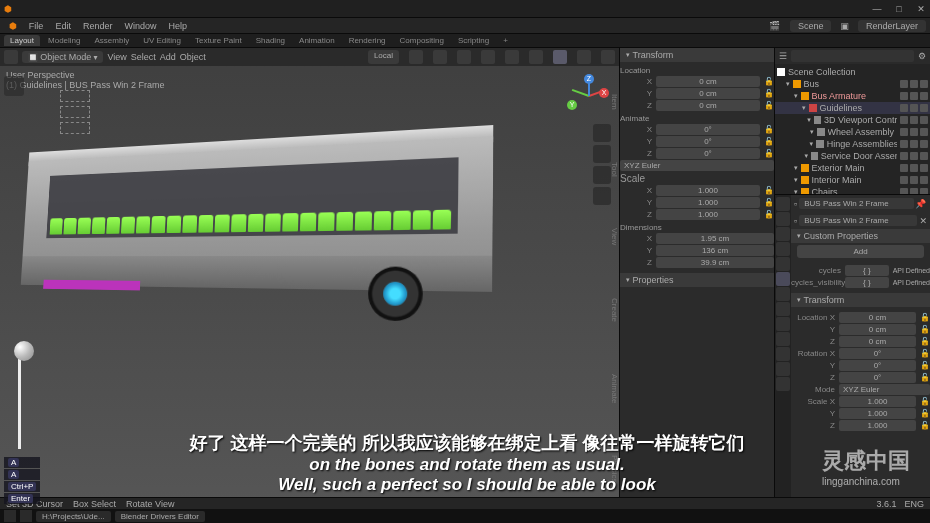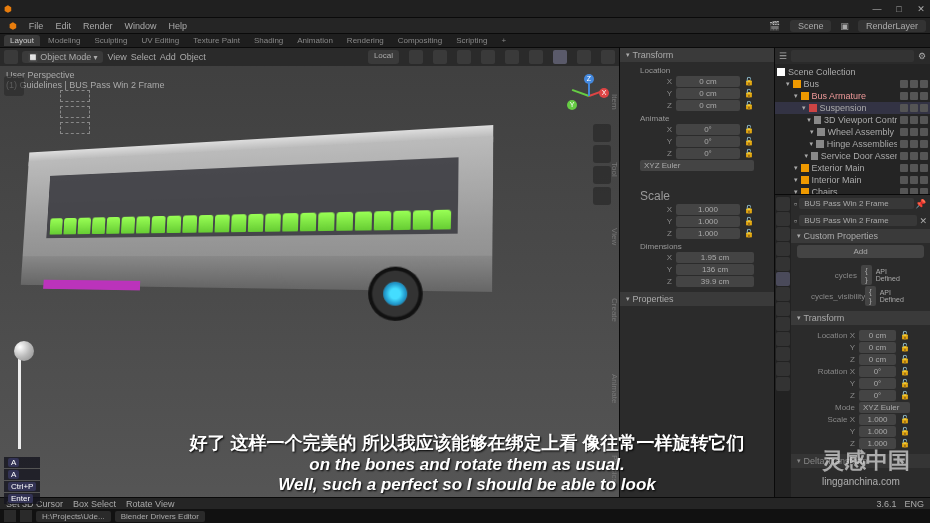--- a/index.html
+++ b/index.html
@@ -38,21 +38,21 @@
 .bus-floor{position:absolute;bottom:-4px;left:30px;width:120px;height:10px;background:#b3b}
 .wheel{position:absolute;width:50px;height:50px;border-radius:50%;background:radial-gradient(circle,#c33 28%,#333 32%,#333 58%,#111 62%);bottom:-28px;right:60px}
 .wheel .hub{position:absolute;inset:14px;border-radius:50%;background:radial-gradient(circle,#4df 30%,#29c 60%,#067 100%)}
 .sphere{position:absolute;bottom:50px;left:-10px;width:20px;height:20px;border-radius:50%;background:radial-gradient(circle at 30% 30%,#fff,#bbb,#888)}
 .pole{position:absolute;bottom:-40px;left:-2px;width:3px;height:90px;background:#eee}
 .empty-axes{position:absolute;top:42px;left:60px;width:50px;height:40px;z-index:3}
 .empty-axes .box{border:1px dashed #888;width:30px;height:12px;margin-bottom:4px}
 .sidepanel{width:155px;background:#2b2b2b;border-right:1px solid #0a0a0a;display:flex;flex-direction:column;overflow:hidden}
 .panel-hdr{background:#3a3a3a;padding:2px 6px;font-size:9px;cursor:pointer;display:flex;align-items:center}
 .panel-hdr::before{content:"▾ ";font-size:7px;margin-right:3px}
-.panel-body{padding:4px 20px}
+.panel-body{padding:4px 0}
 .prop-row{display:flex;align-items:center;margin:1px 0;gap:4px}
 .prop-row .lbl{width:32px;font-size:8px;color:#888;text-align:right}
 .prop-row .val{flex:1;background:#444;padding:1px 4px;text-align:center;font-size:8px;border-radius:2px;cursor:text}
 .prop-row .lock{width:10px;font-size:8px;cursor:pointer}
 .outliner{width:155px;background:#242424;display:flex;flex-direction:column;overflow:hidden}
 .outliner-hdr{height:16px;background:#2a2a2a;display:flex;align-items:center;padding:0 4px;gap:4px}
 .outliner-hdr .search{flex:1;background:#333;height:12px;border-radius:2px}
 .tree{flex:0 0 auto;max-height:130px;overflow:hidden;padding:2px 0}
 .tree-item{display:flex;align-items:center;padding:1px 2px;gap:3px;cursor:pointer;font-size:8px}
 .tree-item .indent{display:inline-block}
@@ -110,21 +110,21 @@
     <span>🎬</span>
     <span class="scene-box">Scene</span>
     <span>▣</span>
     <span class="scene-box">RenderLayer</span>
   </div>
 </div>
 
 <div class="tabbar">
   <span class="active">Layout</span>
   <span>Modeling</span>
-  <span>Sculpting</span>
+  <span>Assembly</span>
   <span>UV Editing</span>
   <span>Texture Paint</span>
   <span>Shading</span>
   <span>Animation</span>
   <span>Rendering</span>
   <span>Compositing</span>
   <span>Scripting</span>
   <span>+</span>
 </div>
 
@@ -258,21 +258,21 @@
           <span class="lock">🔓</span>
         </div>
       <div class="prop-row">
           <span class="lbl">Z</span>
           <span class="val">0°</span>
           <span class="lock">🔓</span>
         </div>
       <div class="prop-row">
           <span class="val" style="text-align:left">XYZ Euler</span>
         </div>
-      <div style="font-size:12px;color:#999;margin-top:18px">Scale</div>
+      <div style="font-size:10px;color:#999;margin-top:2px">Scale</div>
       <div class="prop-row">
           <span class="lbl">X</span>
           <span class="val">1.000</span>
           <span class="lock">🔓</span>
         </div>
       <div class="prop-row">
           <span class="lbl">Y</span>
           <span class="val">1.000</span>
           <span class="lock">🔓</span>
         </div>
@@ -329,21 +329,21 @@
             <span class="tog">
               <span class="ticon"></span>
               <span class="ticon"></span>
               <span class="ticon"></span>
             </span>
           </div>
           <div class="tree-item selected">
             <span class="indent" style="width:22px"></span>
             <span style="font-size:7px">▾</span>
             <span class="ico" style="background:#c44"></span>
-            <span class="name">Suspension</span>
+            <span class="name">Guidelines</span>
             <span class="tog">
               <span class="ticon"></span>
               <span class="ticon"></span>
               <span class="ticon"></span>
             </span>
           </div>
           <div class="tree-item ">
             <span class="indent" style="width:30px"></span>
             <span style="font-size:7px">▾</span>
             <span class="ico" style="background:#888"></span>
@@ -508,21 +508,20 @@
               <span class="lbl" style="width:44px">Y</span>
               <span class="val">1.000</span>
               <span class="lock">🔓</span>
             </div>
           <div class="prop-row">
               <span class="lbl" style="width:44px">Z</span>
               <span class="val">1.000</span>
               <span class="lock">🔓</span>
             </div>
         </div>
-        <div class="panel-hdr" style="opacity:.7">Delta Transform</div>
       </div>
     </div>
   </div>
 </div>
 
 <div class="bottom-shortcuts">
   <div class="row">
       <span class="key">A</span>
     </div>
   <div class="row">

